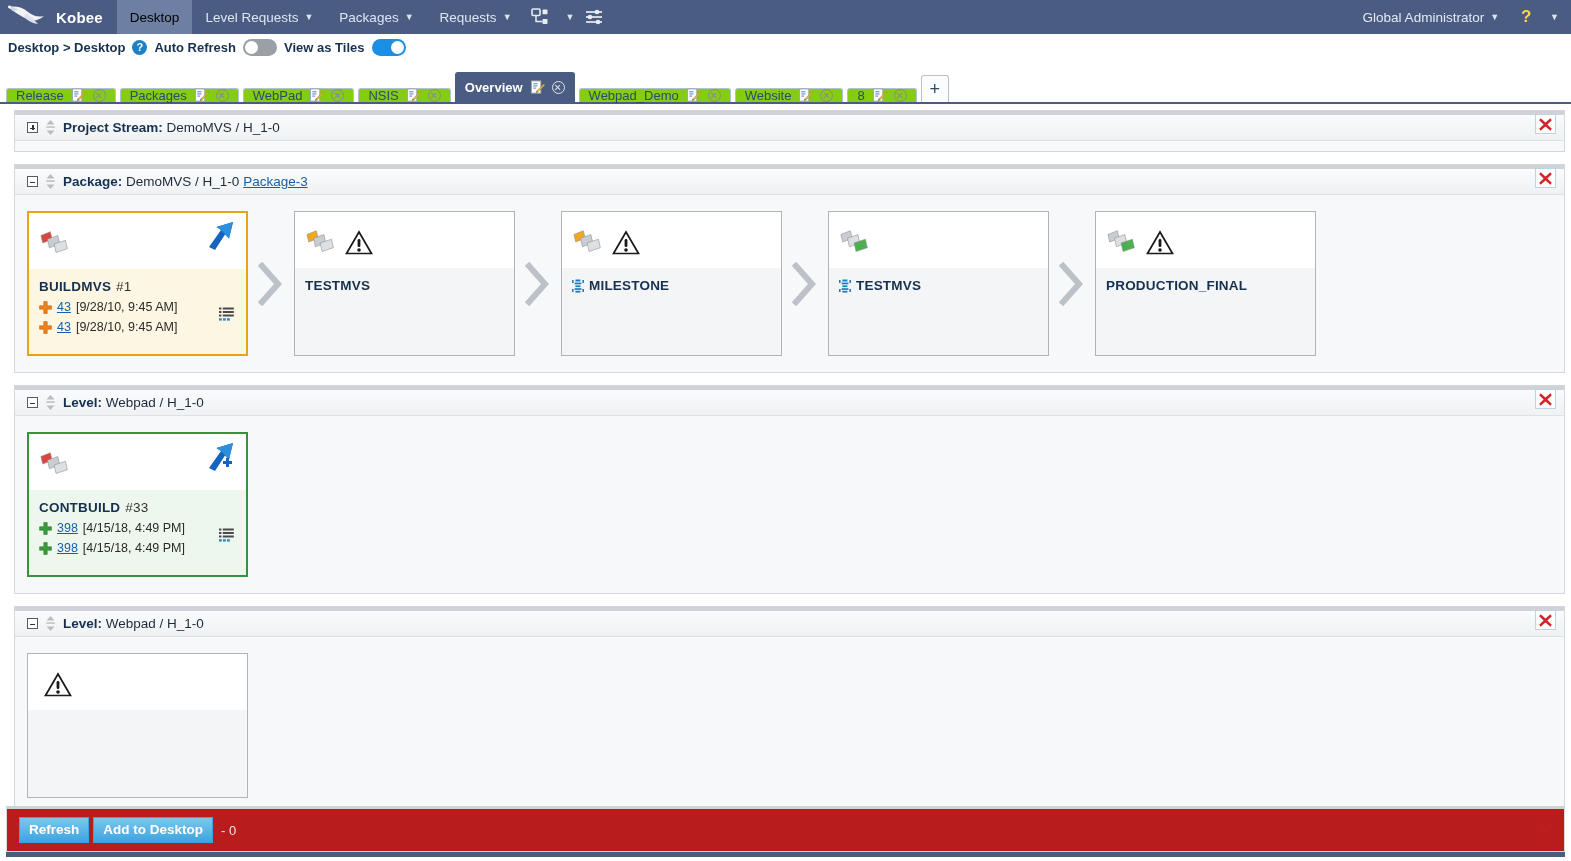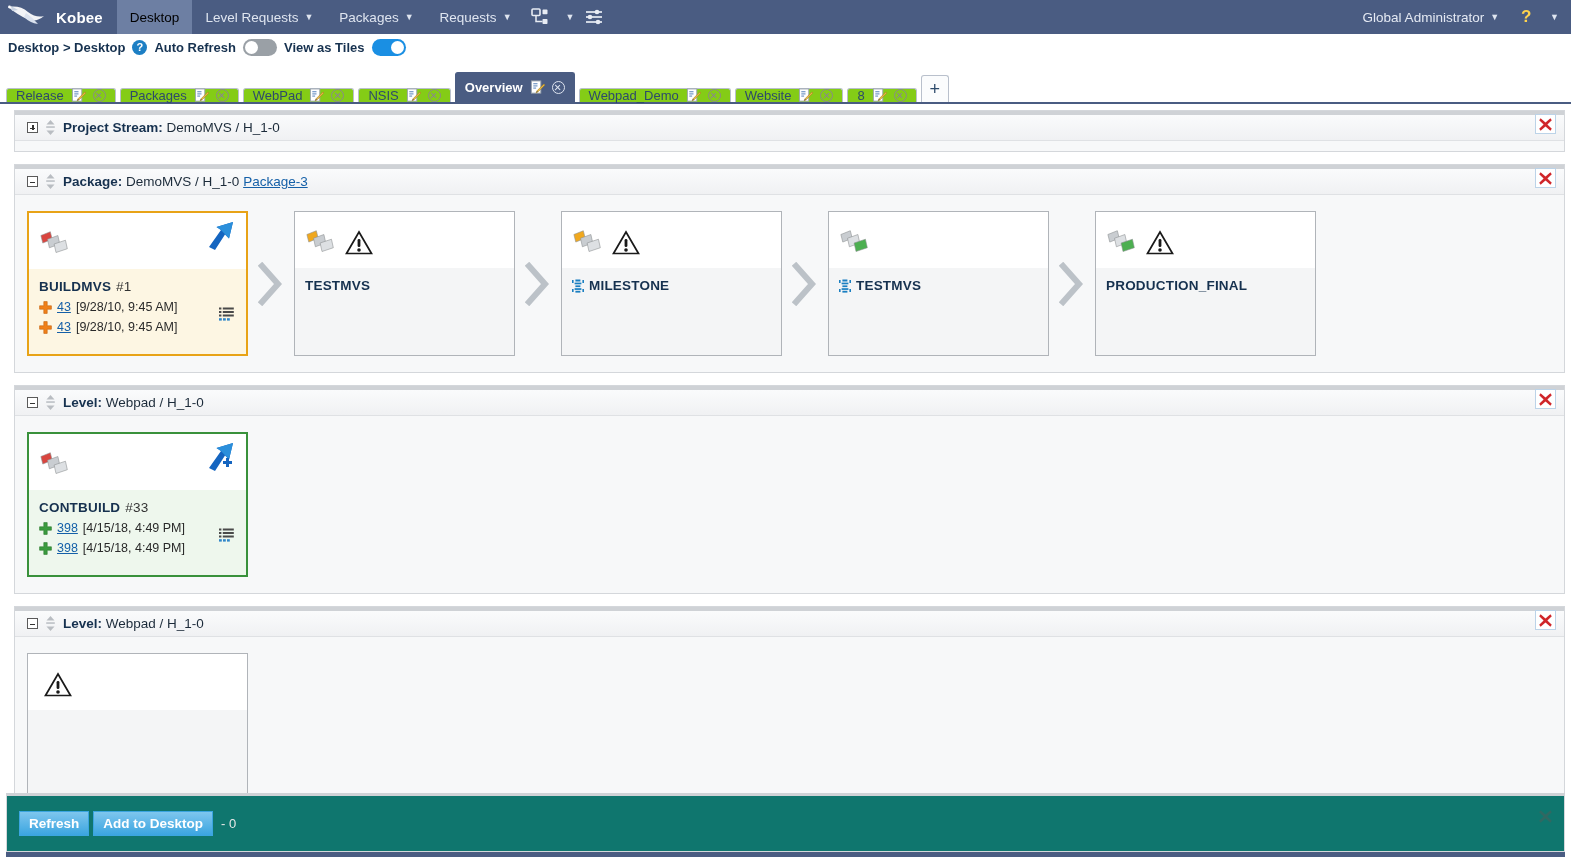--- a/index.html
+++ b/index.html
@@ -331,22 +331,22 @@
   
   .footerwrap {
     position: absolute;
     left: 0; right: 0; bottom: 0;
     background: #ffffff;
     padding: 0 6px 4px 6px;
   }
   .footerpanel {
     border: 1px solid #d4d7db;
     border-top: 3px solid #cfd2d6;
-    background: #0f766e;
-    height: 59px;
+    background: #b91c1c;
+    height: 46px;
     display: flex; align-items: center;
     padding-left: 12px;
     gap: 4px;
     position: relative;
   }
   .btn {
     background: linear-gradient(#7ec6ee, #3ba5e0);
     border: 1px solid #3ba5e0;
     color: #ffffff;
     font-weight: bold;

